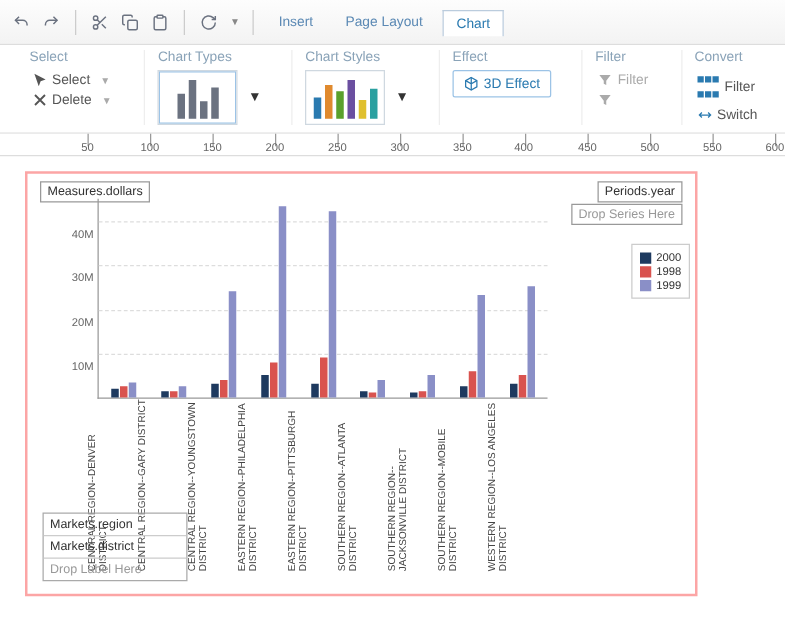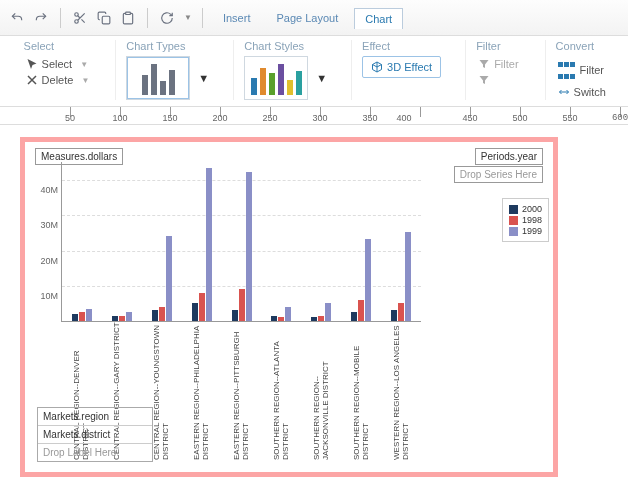--- a/index.html
+++ b/index.html
@@ -24,21 +24,21 @@
 .thumb.sel { box-shadow: 0 0 0 1px #9cc3e6 inset; }
 .tb-bar { width: 6px; }
 .btn3d { border: 1px solid #9cc3e6; color: #2a7ab0; padding: 4px 8px; border-radius: 2px; cursor: pointer; display: flex; align-items: center; gap: 4px; }
 .pivot-icon span { display:inline-block; width:5px; height:5px; background:#2a7ab0; margin:0 1px 1px 0; }
 
 .ruler { height: 18px; background: #fff; border-bottom: 1px solid #ddd; position: relative; font-size: 9px; color: #666; }
 .ruler .tick { position: absolute; top: 0; width: 1px; height: 10px; background: #999; }
 .ruler .lbl { position: absolute; top: 6px; transform: translateX(-50%); }
 
 .canvas { position: relative; padding: 12px 20px; }
-.chart-wrap { position: relative; width: 538px; height: 340px; border: 5px solid #fca5a5; background: #fff; padding: 10px 12px 10px 0; }
+.chart-wrap { position: relative; width: 538px; height: 340px; border: 2px solid #fca5a5; background: #fff; padding: 10px 12px 10px 20px; }
 .field-pill { position: absolute; background: #fff; border: 1px solid #999; font-size: 10px; padding: 2px 5px; color: #333; }
 .hint { color: #999; }
 
 .plot { position: relative; margin-left: 36px; margin-top: 10px; width: 360px; height: 160px; border-left: 1px solid #999; border-bottom: 1px solid #999; }
 .ylab { position: absolute; right: 100%; font-size: 9px; color: #666; transform: translateY(50%); padding-right: 4px; }
 .grid { position: absolute; left: 0; right: 0; border-top: 1px dashed #ddd; }
 .bars { position: absolute; inset: 0; display: flex; align-items: flex-end; }
 .bgroup { flex: 1; display: flex; align-items: flex-end; justify-content: center; gap: 1px; }
 .bar { width: 6px; }
 .c2000 { background: #1e3a5f; }
@@ -198,29 +198,29 @@
     <div class="lbl" style="left: 170px;">150</div>
     <div class="tick" style="left: 220px;"></div>
     <div class="lbl" style="left: 220px;">200</div>
     <div class="tick" style="left: 270px;"></div>
     <div class="lbl" style="left: 270px;">250</div>
     <div class="tick" style="left: 320px;"></div>
     <div class="lbl" style="left: 320px;">300</div>
     <div class="tick" style="left: 370px;"></div>
     <div class="lbl" style="left: 370px;">350</div>
     <div class="tick" style="left: 420px;"></div>
-    <div class="lbl" style="left: 404px;">400</div>
+    <div class="lbl" style="left: 419px;">400</div>
     <div class="tick" style="left: 470px;"></div>
     <div class="lbl" style="left: 470px;">450</div>
     <div class="tick" style="left: 520px;"></div>
     <div class="lbl" style="left: 520px;">500</div>
     <div class="tick" style="left: 570px;"></div>
     <div class="lbl" style="left: 570px;">550</div>
     <div class="tick" style="left: 620px;"></div>
-    <div class="lbl" style="left: 620px; font-family: Liberation Mono, monospace;">600</div>
+    <div class="lbl" style="left: 620px;">600</div>
   </div>
 
 <div class="canvas">
   <div class="chart-wrap">
     <div class="field-pill" style="left:10px;top:6px">Measures.dollars</div>
     <div class="field-pill" style="right:10px;top:6px">Periods.year</div>
     <div class="field-pill hint" style="right:10px;top:24px">Drop Series Here</div>
 
     <div class="plot" id="plot">
         <div class="grid" style="top: 124.444px;"></div>

